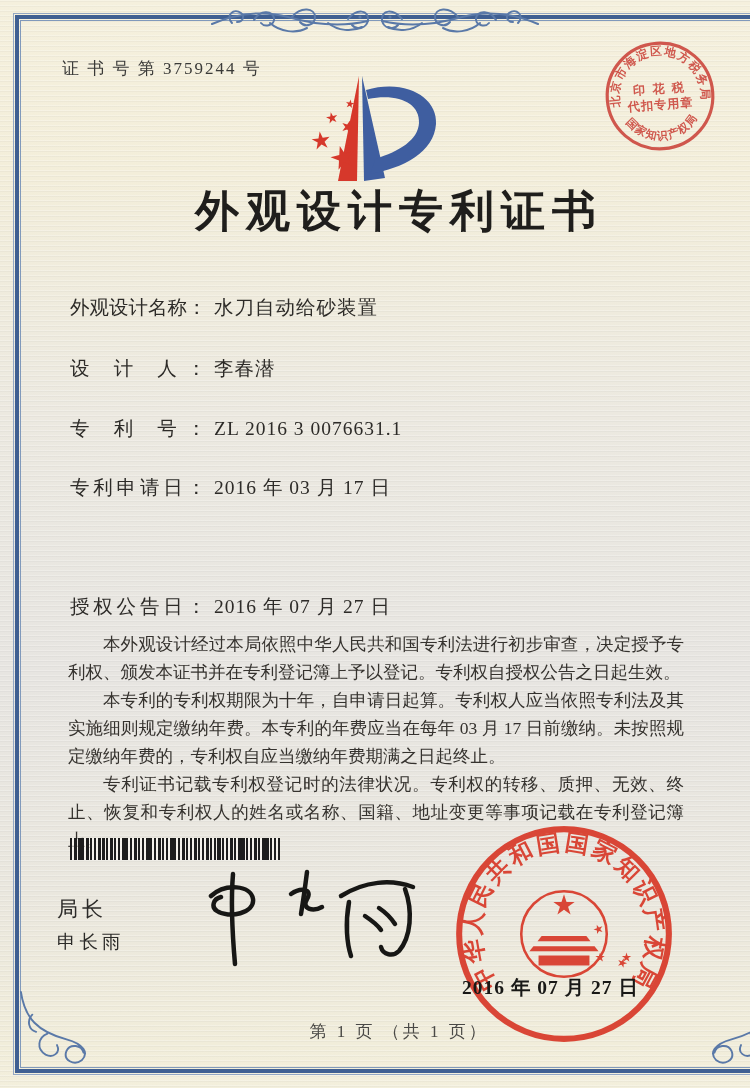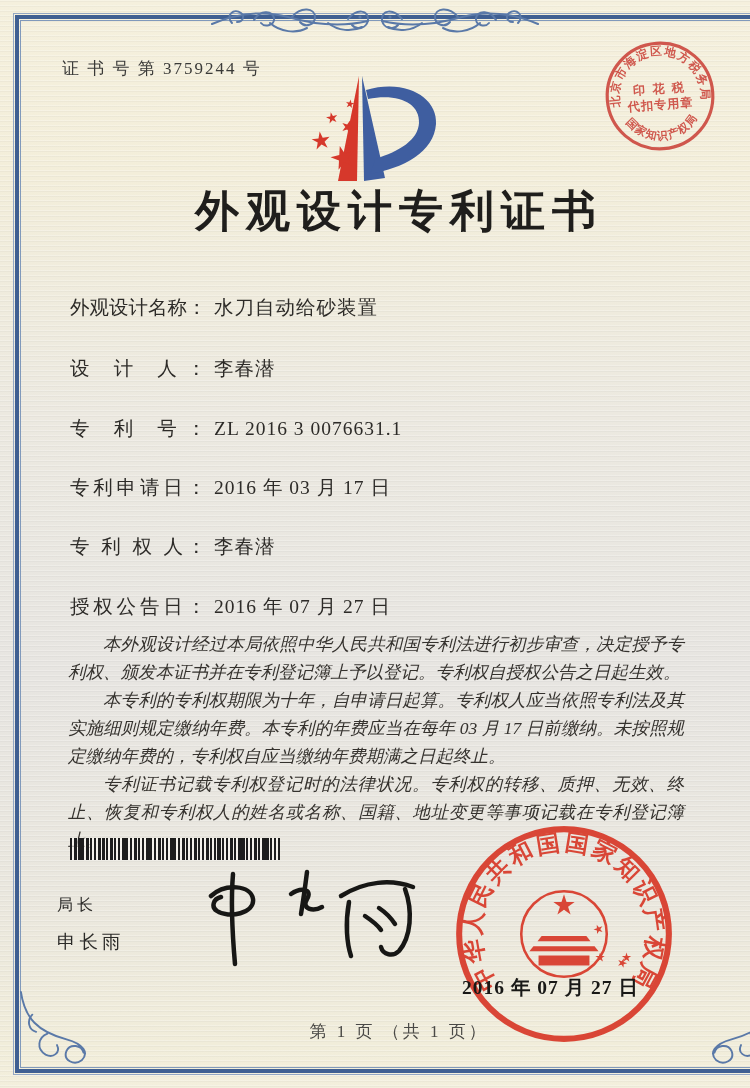--- a/index.html
+++ b/index.html
@@ -14,27 +14,27 @@
   .frame-inner{position:absolute;inset:1px;border:1px solid #8099bb;pointer-events:none;}
   .abs{position:absolute;}
   .cert-no{left:62px;top:57px;font-size:17px;letter-spacing:2px;color:#3a3a38;}
   .title{left:0;right:0;top:182px;text-align:center;font-size:44px;font-weight:bold;
          letter-spacing:7px;color:#1f1e1c;}
   .field{left:70px;font-size:19.5px;color:#2d2b28;white-space:nowrap;}
   .flabel{display:inline-block;width:136px;text-align:justify;text-align-last:justify;}
   .fvalue{margin-left:8px;letter-spacing:1px;}
   .paras{left:68px;top:630px;width:616px;font-size:17.5px;line-height:1.60;
          text-align:justify;color:#35322e;}
-  .paras p{margin:0;text-indent:2em;font-style:italic;}
+  .paras p{margin:0;text-indent:2em;}
   .barcode{left:70px;top:838px;width:210px;height:22px;background-color:rgba(250,249,244,.6);
      background-image:
        repeating-linear-gradient(90deg,#1d1d1d 0 2px,rgba(0,0,0,0) 2px 4px),
        repeating-linear-gradient(90deg,#1d1d1d 0 1px,rgba(0,0,0,0) 1px 6px),
        repeating-linear-gradient(90deg,rgba(0,0,0,0) 0 9px,#1d1d1d 9px 12px,rgba(0,0,0,0) 12px 23px);}
-  .sig-title{left:57px;top:895px;font-size:16px;letter-spacing:4px;color:#2b2a28;}
+  .sig-title{left:57px;top:895px;font-size:21px;letter-spacing:4px;color:#2b2a28;}
   .sig-name{left:57px;top:929px;font-size:18.5px;letter-spacing:4px;color:#2b2a28;}
   .seal-date{left:462px;top:974px;font-size:19.5px;font-weight:bold;letter-spacing:1px;
              color:#181816;z-index:6;}
   .footer{left:0;right:0;top:1020px;text-align:center;font-size:17px;letter-spacing:3px;color:#4a4946;}
   svg{display:block;}
   .seal-svg{z-index:5;}
 </style>
 </head>
 <body>
 
@@ -119,23 +119,20 @@
   </div>
   <div class="abs field" style="top:294px">
     <span class="flabel">外观设计名称：</span><span class="fvalue">水刀自动给砂装置</span>
   </div>
   <div class="abs field" style="top:415px">
     <span class="flabel">专 利 号：</span><span class="fvalue">ZL 2016 3 0076631.1</span>
   </div>
   <div class="abs field" style="top:474px">
     <span class="flabel">专利申请日：</span><span class="fvalue">2016 年 03 月 17 日</span>
   </div>
-  <div class="abs field" style="top:533px">
-    <span class="flabel">专 利 权 人：</span><span class="fvalue">李春潜</span>
-  </div>
   <div class="abs field" style="top:593px">
     <span class="flabel">授权公告日：</span><span class="fvalue">2016 年 07 月 27 日</span>
   </div>
 
   <div class="abs paras">
     <p>本外观设计经过本局依照中华人民共和国专利法进行初步审查，决定授予专利权、颁发本证书并在专利登记簿上予以登记。专利权自授权公告之日起生效。</p>
     <p>本专利的专利权期限为十年，自申请日起算。专利权人应当依照专利法及其实施细则规定缴纳年费。本专利的年费应当在每年 03 月 17 日前缴纳。未按照规定缴纳年费的，专利权自应当缴纳年费期满之日起终止。</p>
     <p>专利证书记载专利权登记时的法律状况。专利权的转移、质押、无效、终止、恢复和专利权人的姓名或名称、国籍、地址变更等事项记载在专利登记簿上。</p>
   </div>
 

